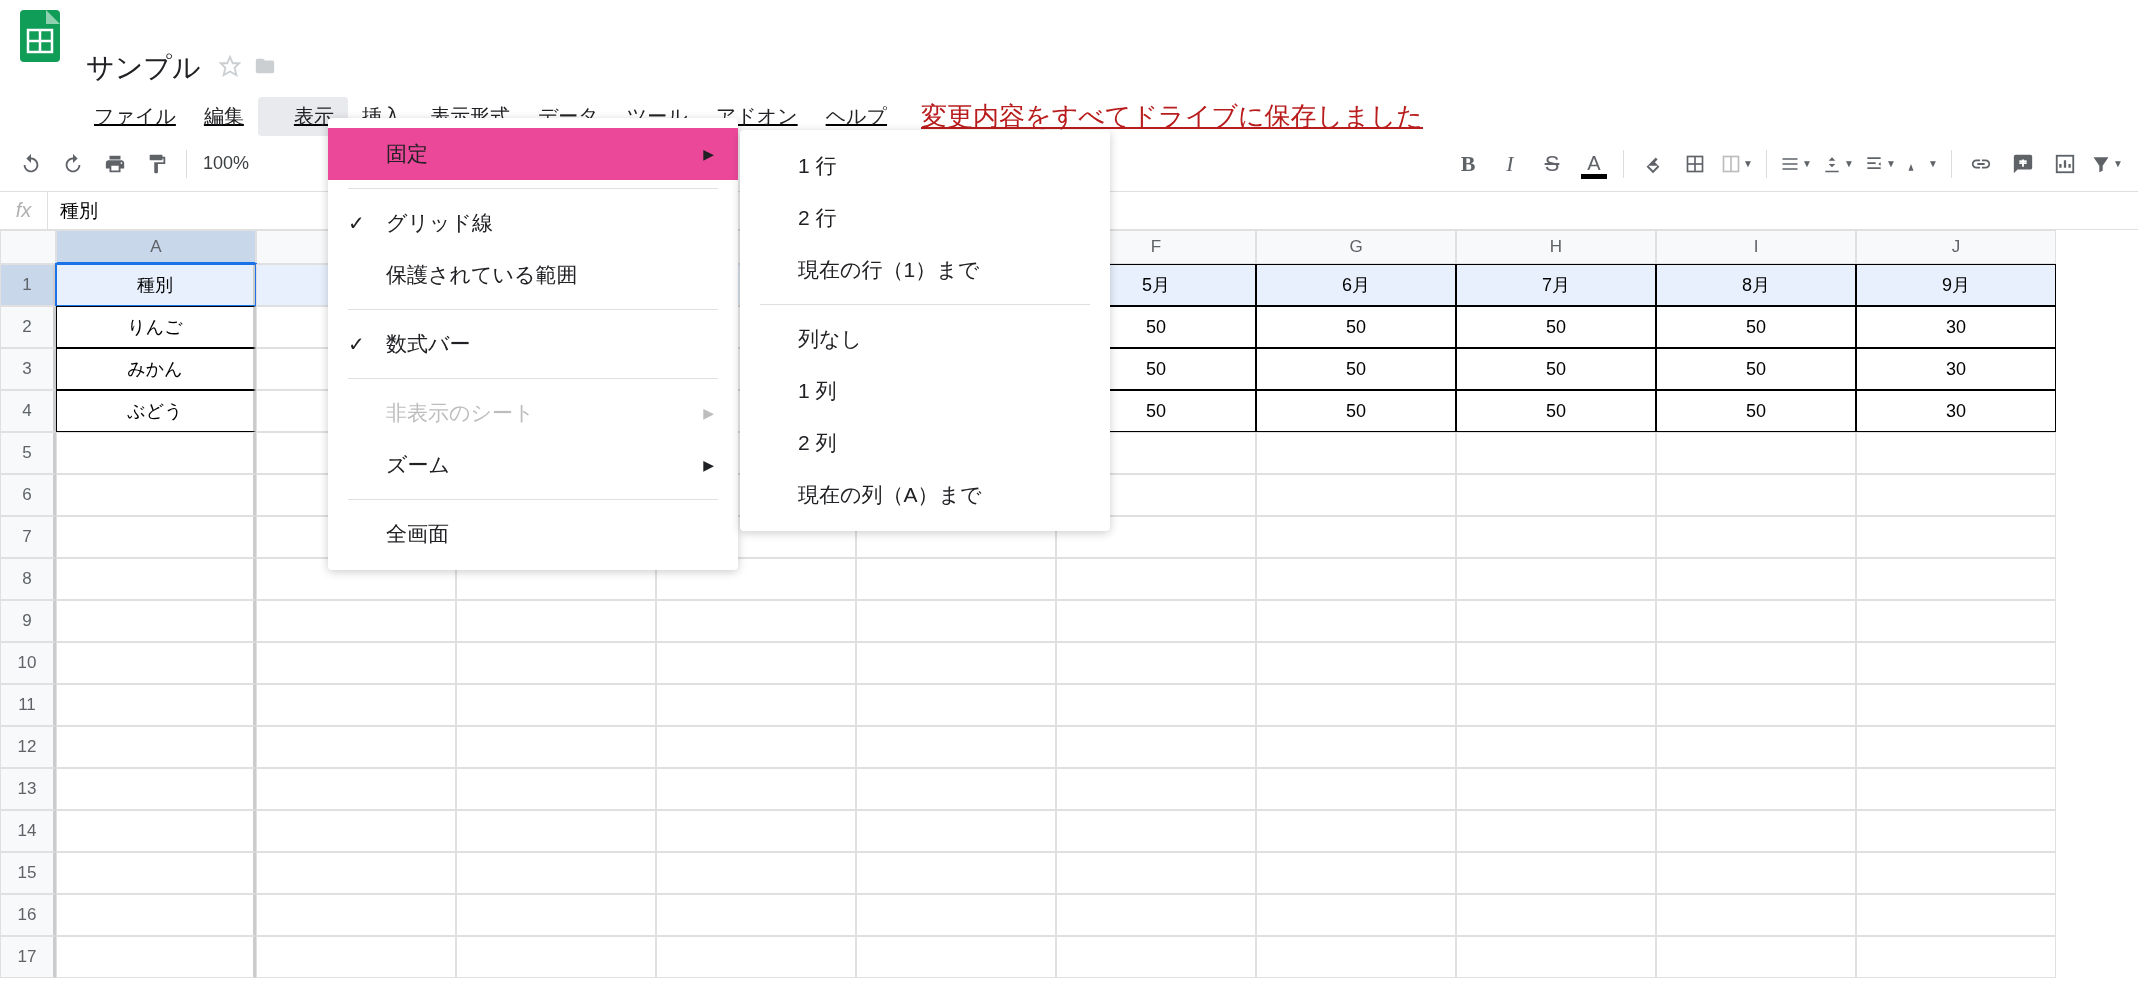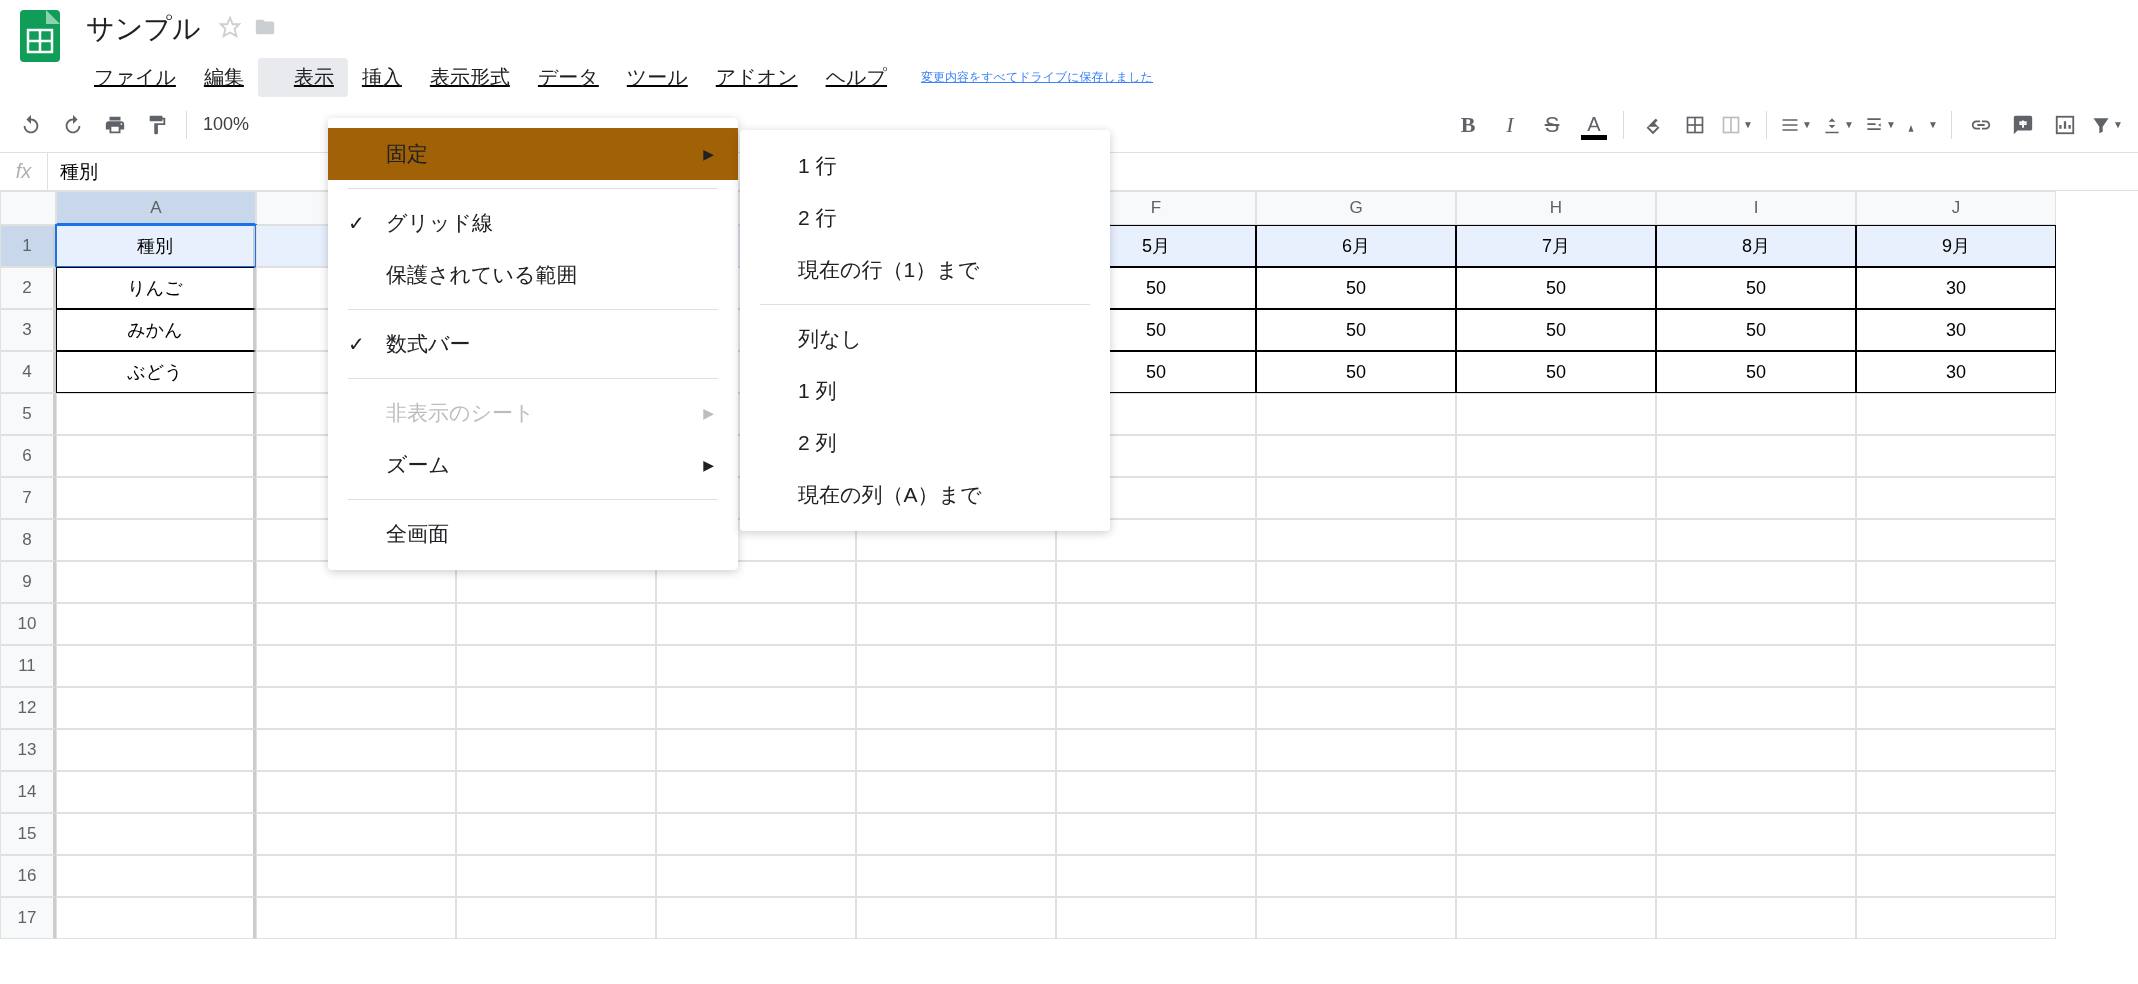--- a/index.html
+++ b/index.html
@@ -1,29 +1,29 @@
 <!DOCTYPE html>
 <html><head>
 <meta charset="utf-8">
 <style>
 * { box-sizing: border-box; margin: 0; padding: 0; font-family: Arial, "Hiragino Sans", "Meiryo", sans-serif; }
 body { background: #fff; overflow: hidden; width: 2138px; height: 984px; }
 
 .header { display: flex; align-items: flex-start; padding: 8px 12px 0 12px; }
 .logo { width: 56px; height: 56px; display: flex; align-items: center; justify-content: center; margin-right: 12px; }
 .logo svg { width: 40px; height: 52px; }
-.title-area { display: flex; flex-direction: column; flex: 1; }
+.title-area { display: flex; flex-direction: column; flex: 1; margin-top: 39px; }
 .title-row { display: flex; align-items: center; gap: 12px; }
 .doc-title { font-size: 28px; color: #202124; padding: 2px 6px; }
 .star-icon, .folder-icon { color: #5f6368; opacity: 0.5; }
 
 .menubar { display: flex; gap: 0; margin-top: 8px; align-items: center; text-decoration: underline; }
 .menu-item { padding: 6px 14px; font-size: 20px; color: #202124; cursor: pointer; border-radius: 4px; }
 .menu-item.active { background: #e8eaed; padding-left: 36px; }
-.save-status { margin-left: 20px; font-size: 12px; color: #3b82f6; text-decoration: underline; }
+.save-status { margin-left: 20px; font-size: 26px; color: #b91c1c; text-decoration: underline; }
 
 .toolbar { display: flex; align-items: center; padding: 6px 12px; border-bottom: 1px solid #e0e0e0; gap: 4px; height: 56px; }
 .tool-btn { width: 38px; height: 38px; display: flex; align-items: center; justify-content: center; color: #5f6368; cursor: pointer; border-radius: 4px; font-size: 20px; }
 .tool-sep { width: 1px; height: 28px; background: #dadce0; margin: 0 6px; }
 .tool-text { font-size: 18px; color: #3c4043; padding: 0 6px; }
 .tool-dropdown { display: flex; align-items: center; justify-content: center; }
 .tool-dropdown .caret { font-size: 10px; margin-left: 2px; color: #5f6368; }
 
 .formula-row { display: flex; align-items: center; height: 38px; border-bottom: 1px solid #e0e0e0; }
 .fx { width: 48px; font-style: italic; color: #b0b0b0; font-size: 20px; text-align: center; border-right: 1px solid #e0e0e0; height: 100%; display:flex; align-items:center; justify-content:center;}
@@ -40,21 +40,21 @@
 .cell.selected { background: #d3e3fd; outline: 2px solid #1a73e8; outline-offset: -1px; }
 .cell.header-row { background: #e8f0fe; }
 .cell.data-border { border: 1px solid #000; }
 .cell.frozen-edge-right { border-right: 3px solid #ccc; }
 .row-header.frozen-edge-right { border-right: 3px solid #ccc; }
 
 .dropdown-menu { position: absolute; background: #fff; box-shadow: 0 2px 10px rgba(0,0,0,0.2); border-radius: 4px; padding: 10px 0; z-index: 100; }
 .menu1 { left: 328px; top: 118px; width: 410px; }
 .menu2 { left: 740px; top: 130px; width: 370px; }
 .dm-item { display: flex; align-items: center; padding: 12px 24px 12px 58px; font-size: 21px; color: #202124; cursor: pointer; position: relative; }
-.dm-item.highlighted { background: #a16207; align-items: center; }
+.dm-item.highlighted { background: #ec4899; align-items: center; }
 .dm-item.disabled { color: #bdbdbd; }
 .dm-check { position: absolute; left: 20px; font-size: 20px; }
 .dm-submenu-arrow { margin-left: auto; font-size: 14px; }
 .dm-shortcut { margin-left: auto; color: #5f6368; font-size: 19px; }
 .dm-sep { height: 1px; background: #e0e0e0; margin: 8px 20px; }
 
 .text-color-btn { position: relative; }
 .text-color-underline { position: absolute; bottom: 4px; left: 6px; right: 6px; height: 5px; background: #000; }
 </style>
 </head>

